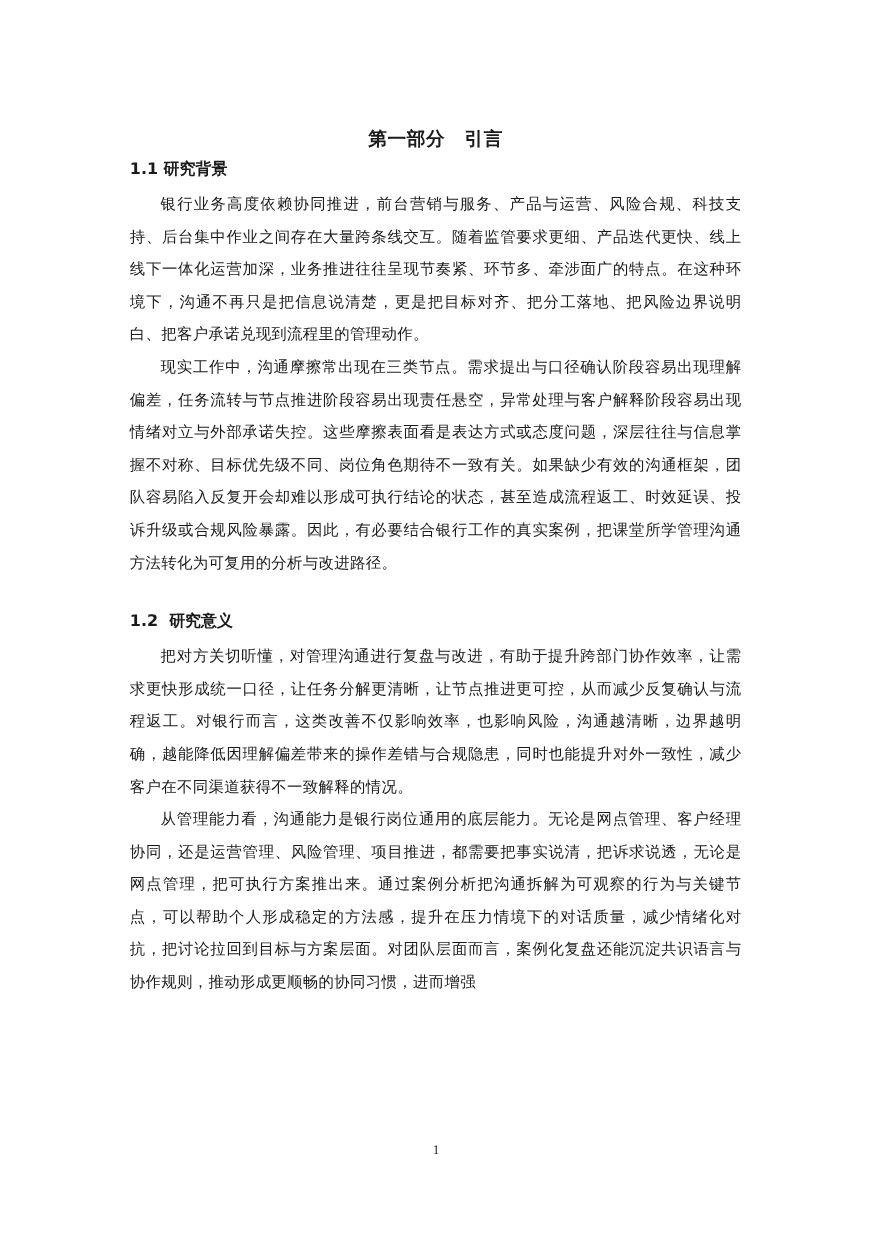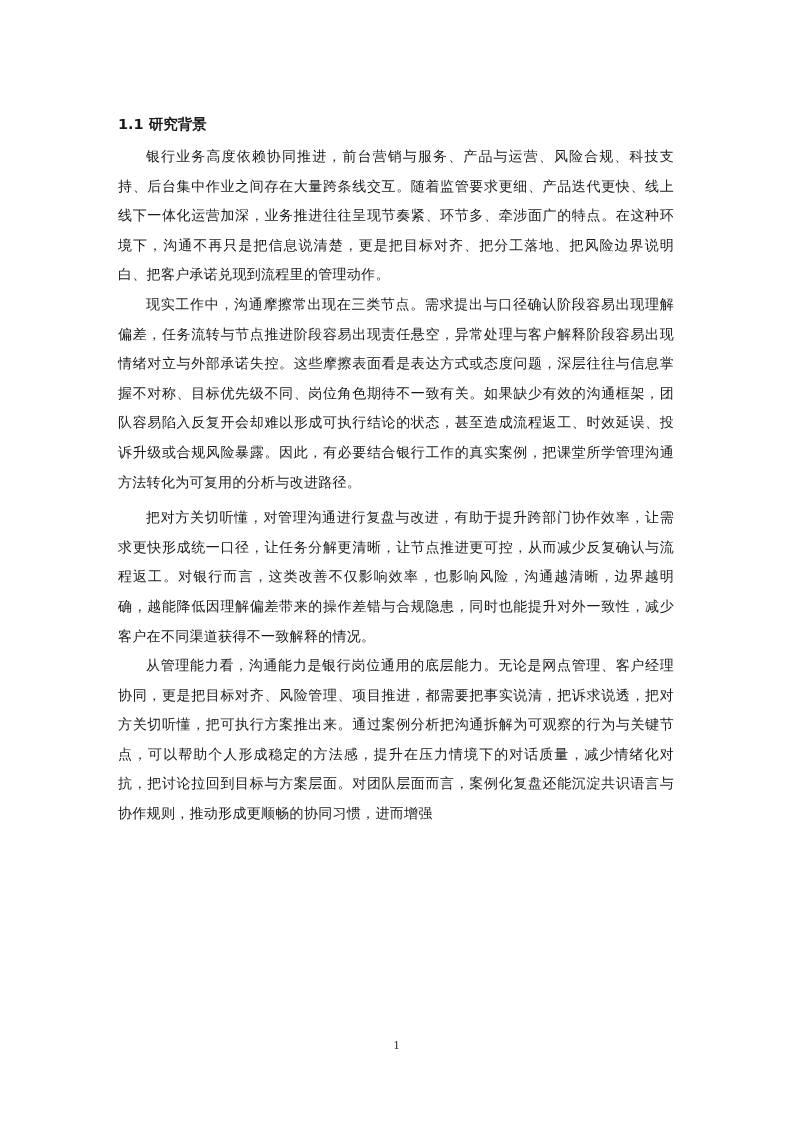--- a/index.html
+++ b/index.html
@@ -17,27 +17,29 @@
            text-align: justify; letter-spacing: 0.3px; }
   .sec-block { margin-top: 6px; }
   .page-number { position: absolute; left: 0; width: 793px; top: 1038px; text-align: center;
                  font-family: "Liberation Serif", serif; font-size: 12px; }
 </style>
 </head>
 <body>
 
 <div class="page">
   <div class="content">
+    <h1 class="part-title">第一部分　引言</h1>
 
     <h2 class="section-title s1">1.1 研究背景</h2>
     <div class="sec-block">
       <p class="para">银行业务高度依赖协同推进，前台营销与服务、产品与运营、风险合规、科技支持、后台集中作业之间存在大量跨条线交互。随着监管要求更细、产品迭代更快、线上线下一体化运营加深，业务推进往往呈现节奏紧、环节多、牵涉面广的特点。在这种环境下，沟通不再只是把信息说清楚，更是把目标对齐、把分工落地、把风险边界说明白、把客户承诺兑现到流程里的管理动作。</p>
       <p class="para">现实工作中，沟通摩擦常出现在三类节点。需求提出与口径确认阶段容易出现理解偏差，任务流转与节点推进阶段容易出现责任悬空，异常处理与客户解释阶段容易出现情绪对立与外部承诺失控。这些摩擦表面看是表达方式或态度问题，深层往往与信息掌握不对称、目标优先级不同、岗位角色期待不一致有关。如果缺少有效的沟通框架，团队容易陷入反复开会却难以形成可执行结论的状态，甚至造成流程返工、时效延误、投诉升级或合规风险暴露。因此，有必要结合银行工作的真实案例，把课堂所学管理沟通方法转化为可复用的分析与改进路径。</p>
     </div>
 
+    <h2 class="section-title s2">1.2  研究意义</h2>
     <div class="sec-block">
       <p class="para">把对方关切听懂，对管理沟通进行复盘与改进，有助于提升跨部门协作效率，让需求更快形成统一口径，让任务分解更清晰，让节点推进更可控，从而减少反复确认与流程返工。对银行而言，这类改善不仅影响效率，也影响风险，沟通越清晰，边界越明确，越能降低因理解偏差带来的操作差错与合规隐患，同时也能提升对外一致性，减少客户在不同渠道获得不一致解释的情况。</p>
-      <p class="para">从管理能力看，沟通能力是银行岗位通用的底层能力。无论是网点管理、客户经理协同，更是把目标对齐、风险管理、项目推进，都需要把事实说清，把诉求说透，把对方关切听懂，把可执行方案推出来。通过案例分析把沟通拆解为可观察的行为与关键节点，可以帮助个人形成稳定的方法感，提升在压力情境下的对话质量，减少情绪化对抗，把讨论拉回到目标与方案层面。对团队层面而言，案例化复盘还能沉淀共识语言与协作规则，推动形成更顺畅的协同习惯，进而增强</p>
+      <p class="para">从管理能力看，沟通能力是银行岗位通用的底层能力。无论是网点管理、客户经理协同，还是运营管理、风险管理、项目推进，都需要把事实说清，把诉求说透，无论是网点管理，把可执行方案推出来。通过案例分析把沟通拆解为可观察的行为与关键节点，可以帮助个人形成稳定的方法感，提升在压力情境下的对话质量，减少情绪化对抗，把讨论拉回到目标与方案层面。对团队层面而言，案例化复盘还能沉淀共识语言与协作规则，推动形成更顺畅的协同习惯，进而增强</p>
     </div>
   </div>
 
   <div class="page-number">1</div>
 </div>
 
 </body></html>

